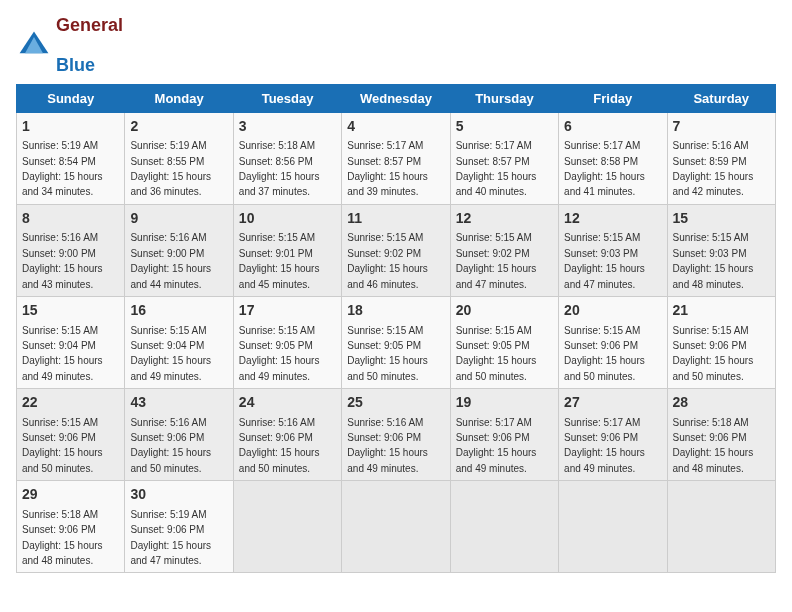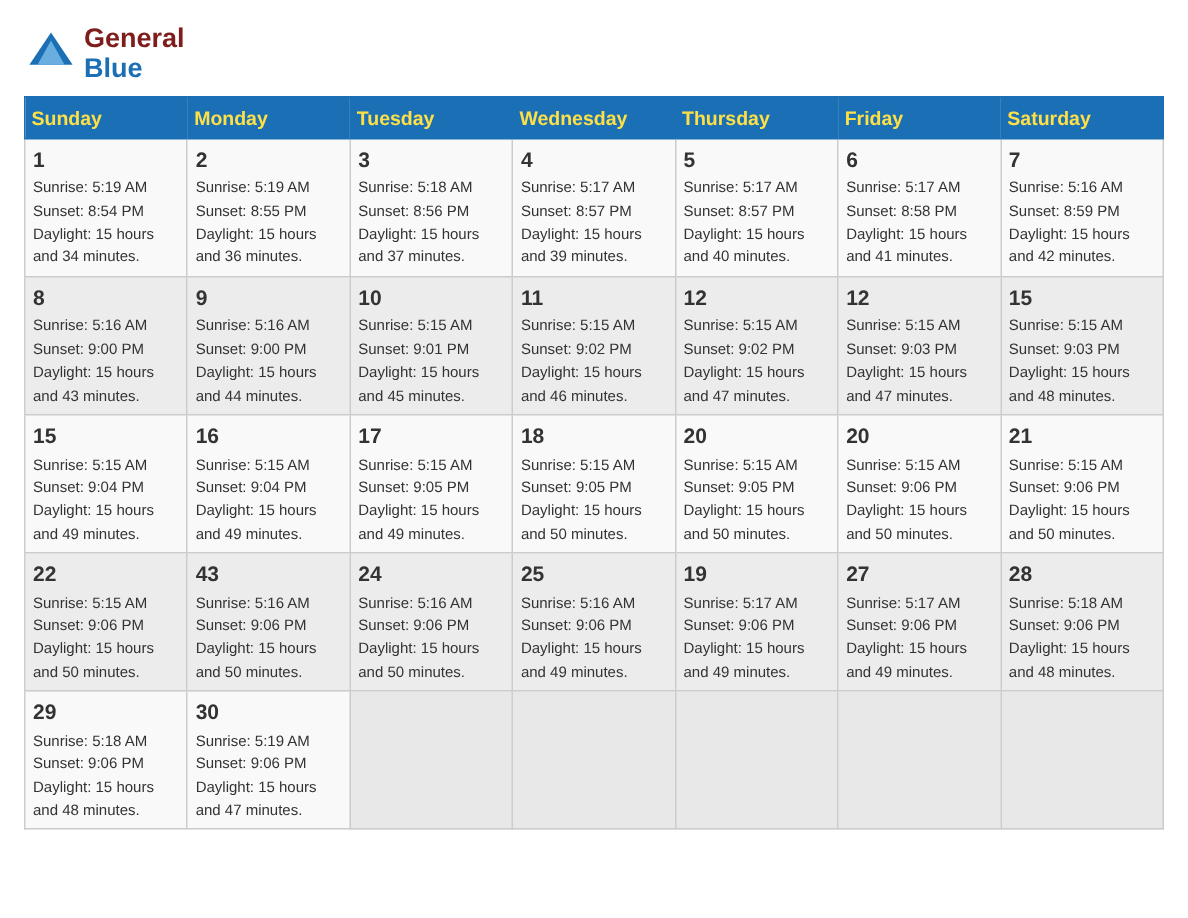--- a/index.html
+++ b/index.html
@@ -27,20 +27,21 @@
     }
     .logo-general {
       font-size: 18px;
       font-weight: bold;
       color: #7f1d1d;
     }
     .logo-blue {
       font-size: 18px;
       font-weight: bold;
       color: #1a6fb5;
+      margin-top: 20px;
     }
     .logo-icon {
       width: 36px;
       height: 36px;
       margin-right: 4px;
     }
     .title-area {
       text-align: right;
     }
     .month-title {
@@ -52,23 +53,23 @@
       font-size: 14px;
       color: #555;
     }
     .calendar {
       width: 100%;
       border-collapse: collapse;
       font-size: 11px;
     }
     .calendar thead tr th {
       background-color: #1a6fb5;
-      color: #fde047;
+      color: #ffffff;
       padding: 6px 4px;
-      text-align: left;
+      text-align: center;
       font-size: 13px;
       font-weight: bold;
       border: 1px solid #1a6fb5;
     }
     .calendar tbody tr td {
       border: 1px solid #ccc;
       vertical-align: top;
       padding: 4px 5px;
       width: 108px;
       background: #fff;

